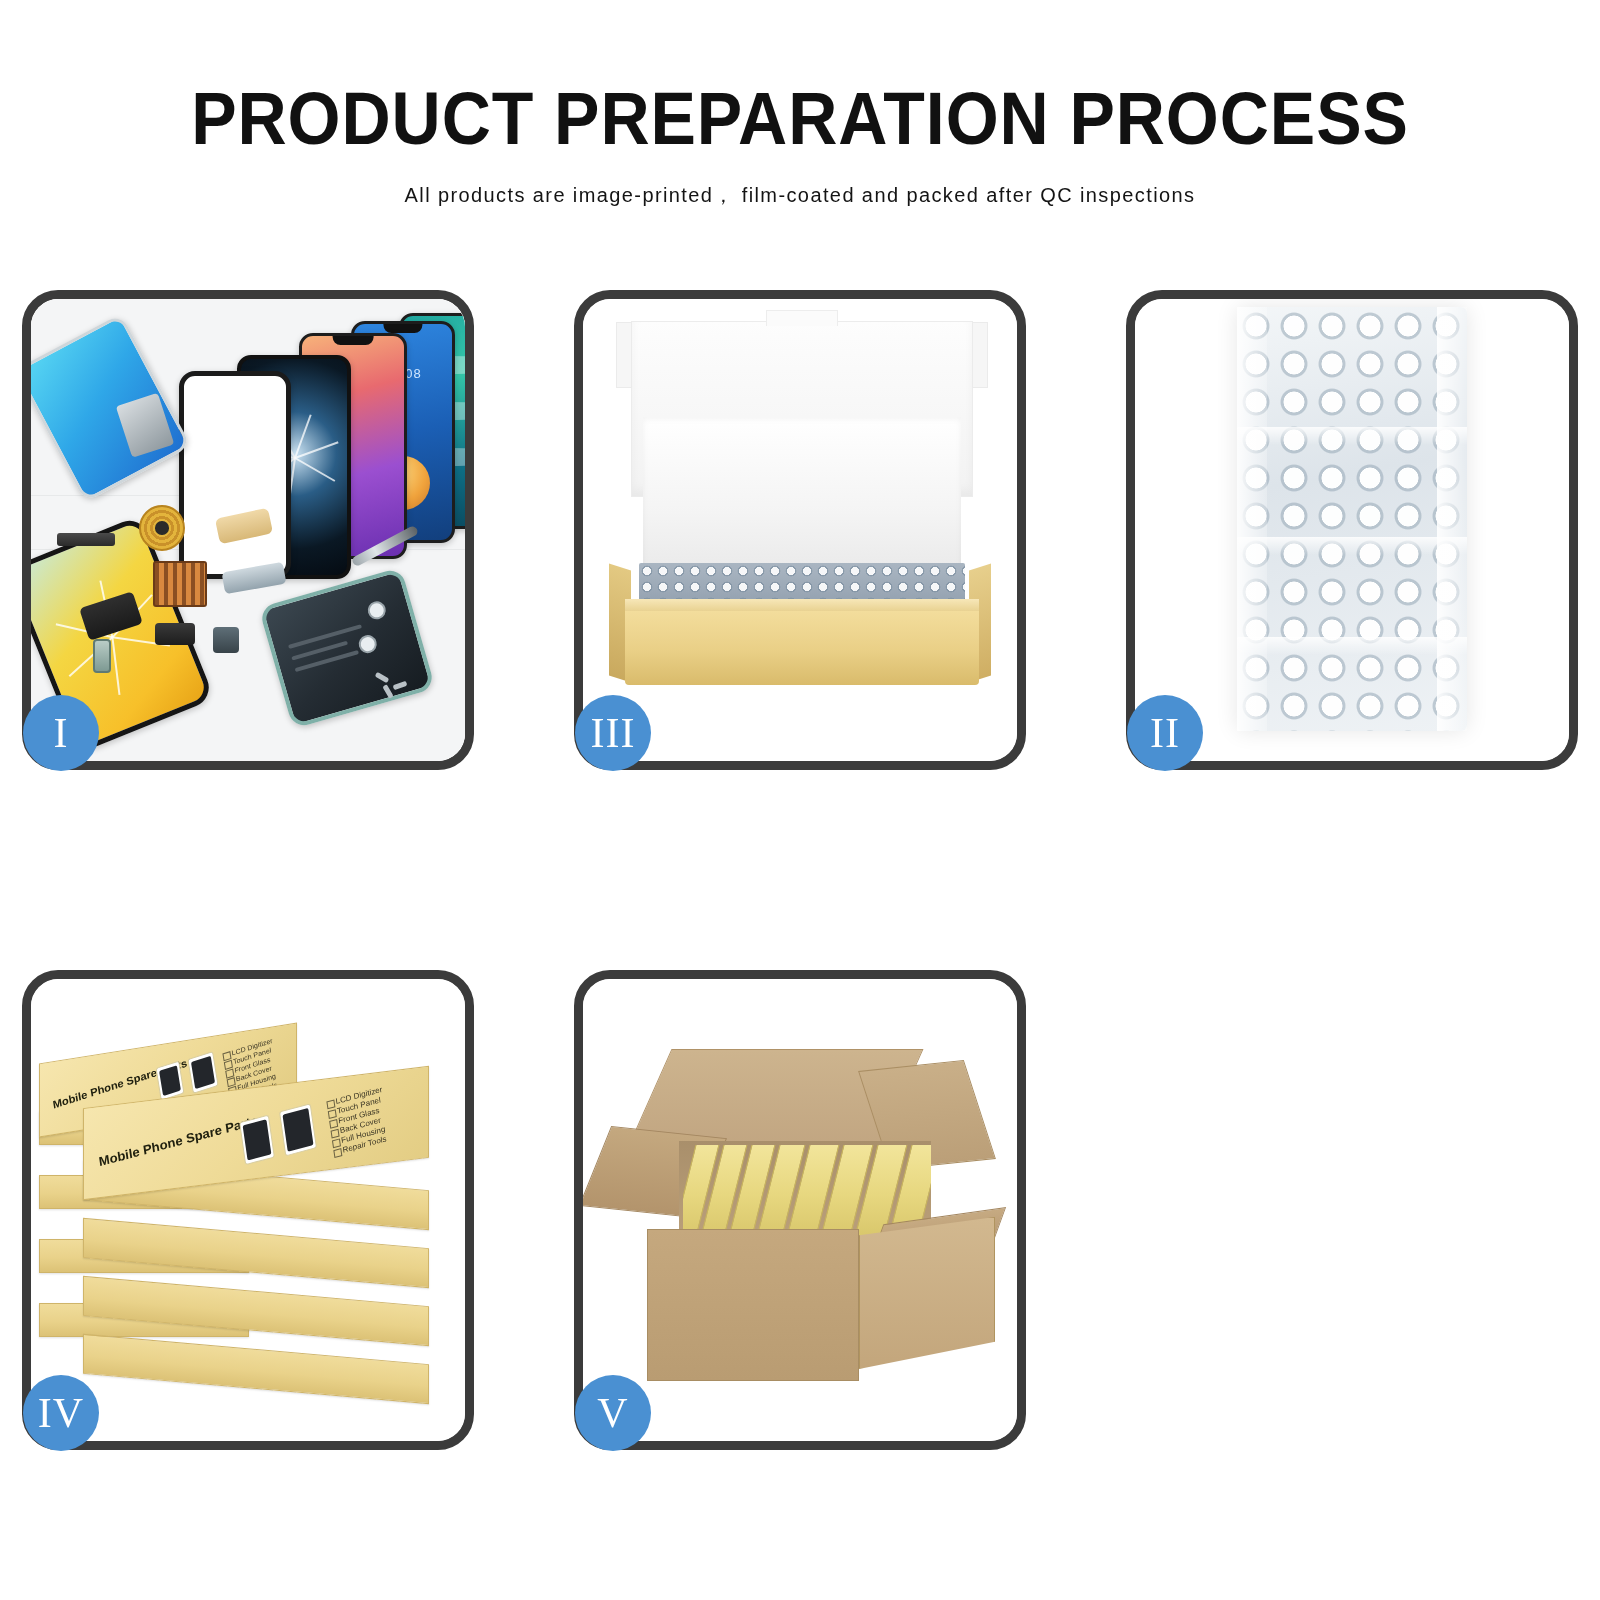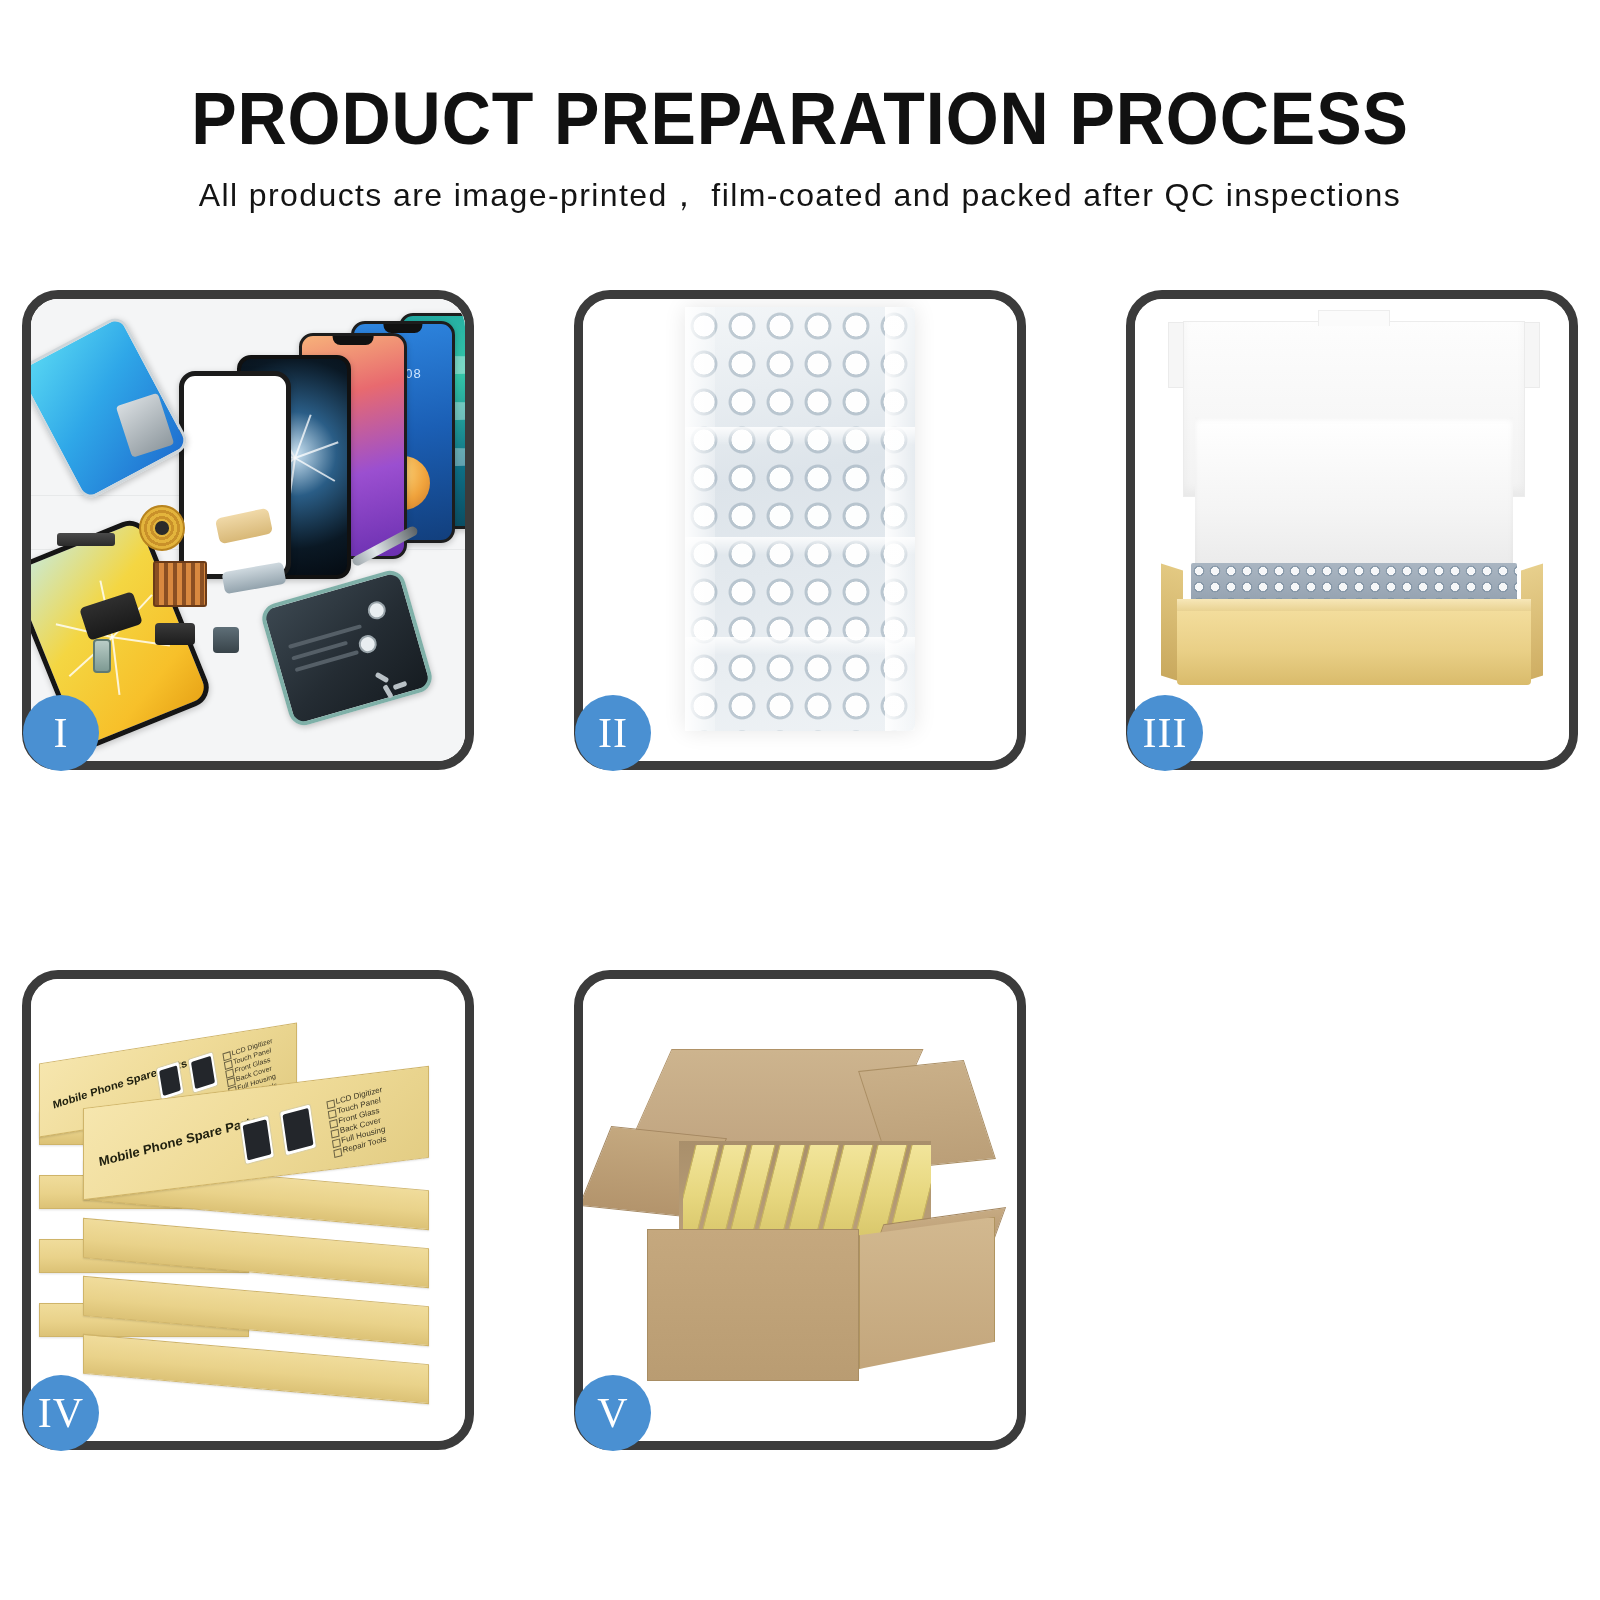--- a/index.html
+++ b/index.html
@@ -36,21 +36,21 @@
     letter-spacing: 1px;
     color: #111111;
     transform: scaleX(0.92);
     white-space: nowrap;
   }
 
   .subtitle {
     margin-top: 14px;
     font-family: "Liberation Sans", sans-serif;
     font-weight: 400;
-    font-size: 32px;
+    font-size: 20px;
     line-height: 42px;
     letter-spacing: 1.4px;
     color: #141414;
     white-space: nowrap;
   }
 
   
   .grid {
     position: absolute;
     top: 290px;
@@ -510,46 +510,46 @@
           <i style="left:0; top:0; transform:rotate(30deg)"></i>
           <i style="left:18px; top:8px; transform:rotate(-20deg)"></i>
           <i style="left:6px; top:14px; transform:rotate(60deg)"></i>
         </div>
       </div>
       <div class="badge">I</div>
     </div>
 
     <div class="panel">
       <div class="panel-inner">
-        <div class="bubblewrap">
-          <div class="bw-edge" style="left:0"></div>
-          <div class="bw-edge" style="right:0"></div>
-          <div class="bw-sheen" style="top:120px"></div>
-          <div class="bw-sheen" style="top:230px"></div>
-          <div class="bw-sheen" style="top:330px"></div>
-        </div>
-      </div>
-      <div class="badge">II</div>
-    </div>
-
-    <div class="panel">
-      <div class="panel-inner">
         <div class="m3-lid">
           <div class="m3-lid-tab"></div>
           <div class="m3-lid-flapL"></div>
           <div class="m3-lid-flapR"></div>
         </div>
         <div class="m3-foam"></div>
         <div class="m3-sideL"></div>
         <div class="m3-sideR"></div>
         <div class="m3-bubble"></div>
         <div class="m3-rim"></div>
         <div class="m3-front"></div>
       </div>
       <div class="badge">III</div>
+    </div>
+
+    <div class="panel">
+      <div class="panel-inner">
+        <div class="bubblewrap">
+          <div class="bw-edge" style="left:0"></div>
+          <div class="bw-edge" style="right:0"></div>
+          <div class="bw-sheen" style="top:120px"></div>
+          <div class="bw-sheen" style="top:230px"></div>
+          <div class="bw-sheen" style="top:330px"></div>
+        </div>
+      </div>
+      <div class="badge">II</div>
     </div>
 
     <div class="panel">
       <div class="panel-inner">
         <div class="stack">
 
           <div class="ybox" style="left:8px;  top:132px; width:210px; height:34px;"></div>
           <div class="ybox" style="left:8px;  top:196px; width:210px; height:34px;"></div>
           <div class="ybox" style="left:8px;  top:260px; width:210px; height:34px;"></div>
           <div class="ybox" style="left:8px;  top:324px; width:210px; height:34px;"></div>

